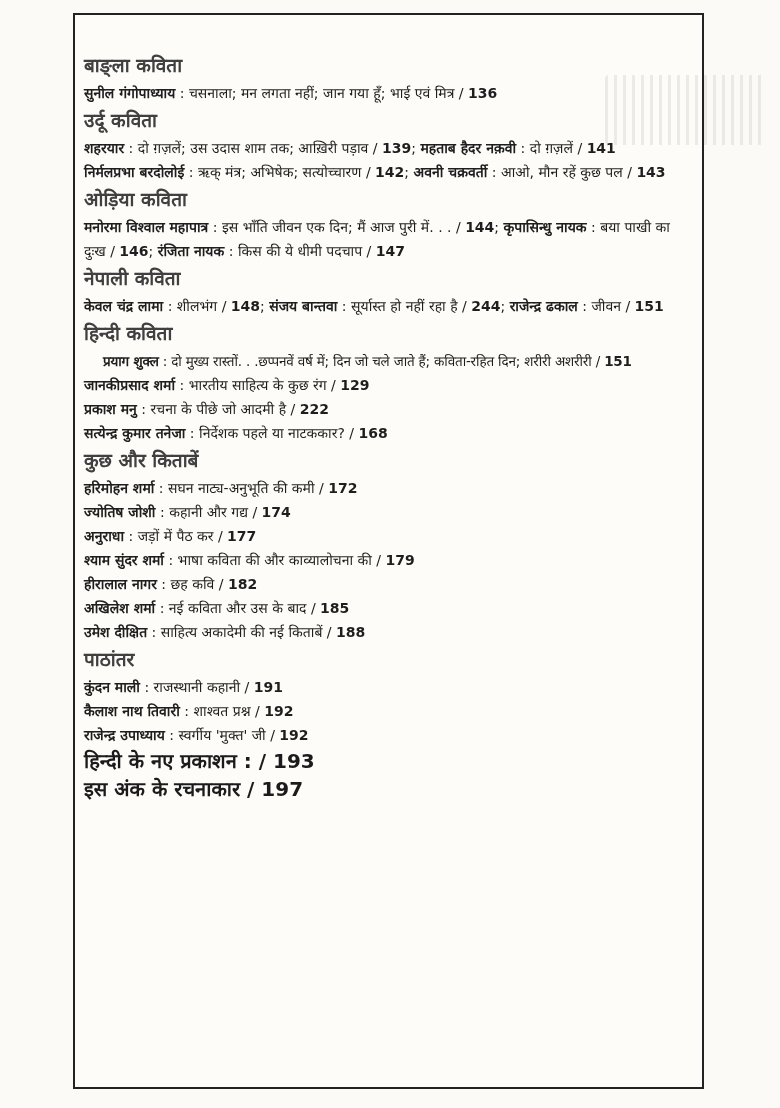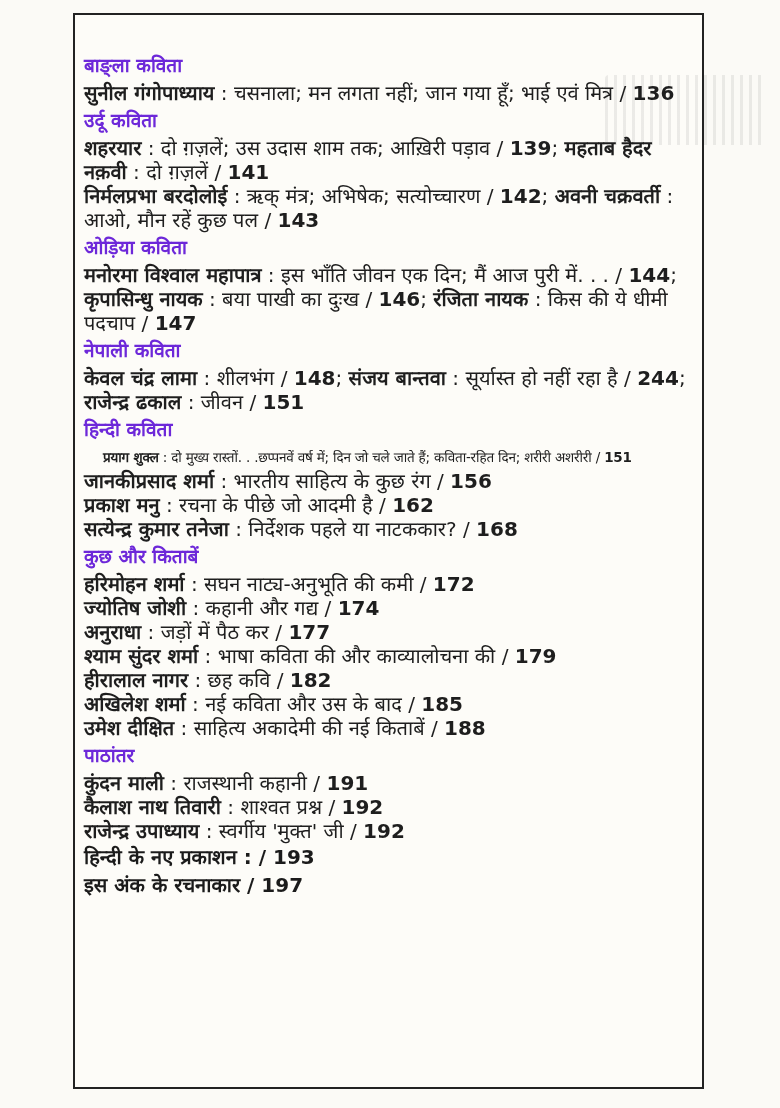--- a/index.html
+++ b/index.html
@@ -41,29 +41,29 @@
       position: absolute;
       left: 84px;
       top: 50px;
       width: 610px;
     }
     .section-heading {
       font-weight: bold;
       font-size: 19px;
       line-height: 24px;
       margin: 0;
-      color: #6d28d9;
+      color: #404040;
       height: 31px;
       display: flex;
       align-items: flex-end;
       padding-bottom: 4px;
       box-sizing: border-box;
     }
     .entry {
-      font-size: 20px;
+      font-size: 14px;
       line-height: 24px;
       margin: 0;
       color: #1e1e1e;
     }
     .entry .author {
       font-weight: bold;
     }
     .entry .page {
       font-weight: bold;
     }
@@ -92,22 +92,22 @@
     <div class="entry"><span class="author">सुनील गंगोपाध्याय</span> : <span class="titles">चसनाला; मन लगता नहीं; जान गया हूँ; भाई एवं मित्र</span> / <span class="page">136</span></div>
     <div class="section-heading">उर्दू कविता</div>
     <div class="entry"><span class="author">शहरयार</span> : <span class="titles">दो ग़ज़लें; उस उदास शाम तक; आख़िरी पड़ाव</span> / <span class="page">139</span>; <span class="author">महताब हैदर नक़वी</span> : <span class="titles">दो ग़ज़लें</span> / <span class="page">141</span></div>
     <div class="entry"><span class="author">निर्मलप्रभा बरदोलोई</span> : <span class="titles">ऋक् मंत्र; अभिषेक; सत्योच्चारण</span> / <span class="page">142</span>; <span class="author">अवनी चक्रवर्ती</span> : <span class="titles">आओ, मौन रहें कुछ पल</span> / <span class="page">143</span></div>
     <div class="section-heading">ओड़िया कविता</div>
     <div class="entry"><span class="author">मनोरमा विश्वाल महापात्र</span> : <span class="titles">इस भाँति जीवन एक दिन; मैं आज पुरी में. . .</span> / <span class="page">144</span>; <span class="author">कृपासिन्धु नायक</span> : <span class="titles">बया पाखी का दुःख</span> / <span class="page">146</span>; <span class="author">रंजिता नायक</span> : <span class="titles">किस की ये धीमी पदचाप</span> / <span class="page">147</span></div>
     <div class="section-heading">नेपाली कविता</div>
     <div class="entry"><span class="author">केवल चंद्र लामा</span> : <span class="titles">शीलभंग</span> / <span class="page">148</span>; <span class="author">संजय बान्तवा</span> : <span class="titles">सूर्यास्त हो नहीं रहा है</span> / <span class="page">244</span>; <span class="author">राजेन्द्र ढकाल</span> : <span class="titles">जीवन</span> / <span class="page">151</span></div>
     <div class="section-heading">हिन्दी कविता</div>
     <div class="entry compact"><span class="author">प्रयाग शुक्ल</span> : <span class="titles">दो मुख्य रास्तों. . .छप्पनवें वर्ष में; दिन जो चले जाते हैं; कविता-रहित दिन; शरीरी अशरीरी</span> / <span class="page">151</span></div>
-    <div class="entry"><span class="author">जानकीप्रसाद शर्मा</span> : <span class="titles">भारतीय साहित्य के कुछ रंग</span> / <span class="page">156</span></div>
-    <div class="entry"><span class="author">प्रकाश मनु</span> : <span class="titles">रचना के पीछे जो आदमी है</span> / <span class="page">162</span></div>
+    <div class="entry"><span class="author">जानकीप्रसाद शर्मा</span> : <span class="titles">भारतीय साहित्य के कुछ रंग</span> / <span class="page">129</span></div>
+    <div class="entry"><span class="author">प्रकाश मनु</span> : <span class="titles">रचना के पीछे जो आदमी है</span> / <span class="page">222</span></div>
     <div class="entry"><span class="author">सत्येन्द्र कुमार तनेजा</span> : <span class="titles">निर्देशक पहले या नाटककार?</span> / <span class="page">168</span></div>
     <div class="section-heading">कुछ और किताबें</div>
     <div class="entry"><span class="author">हरिमोहन शर्मा</span> : <span class="titles">सघन नाट्य-अनुभूति की कमी</span> / <span class="page">172</span></div>
     <div class="entry"><span class="author">ज्योतिष जोशी</span> : <span class="titles">कहानी और गद्य</span> / <span class="page">174</span></div>
     <div class="entry"><span class="author">अनुराधा</span> : <span class="titles">जड़ों में पैठ कर</span> / <span class="page">177</span></div>
     <div class="entry"><span class="author">श्याम सुंदर शर्मा</span> : <span class="titles">भाषा कविता की और काव्यालोचना की</span> / <span class="page">179</span></div>
     <div class="entry"><span class="author">हीरालाल नागर</span> : <span class="titles">छह कवि</span> / <span class="page">182</span></div>
     <div class="entry"><span class="author">अखिलेश शर्मा</span> : <span class="titles">नई कविता और उस के बाद</span> / <span class="page">185</span></div>
     <div class="entry"><span class="author">उमेश दीक्षित</span> : <span class="titles">साहित्य अकादेमी की नई किताबें</span> / <span class="page">188</span></div>
     <div class="section-heading">पाठांतर</div>

